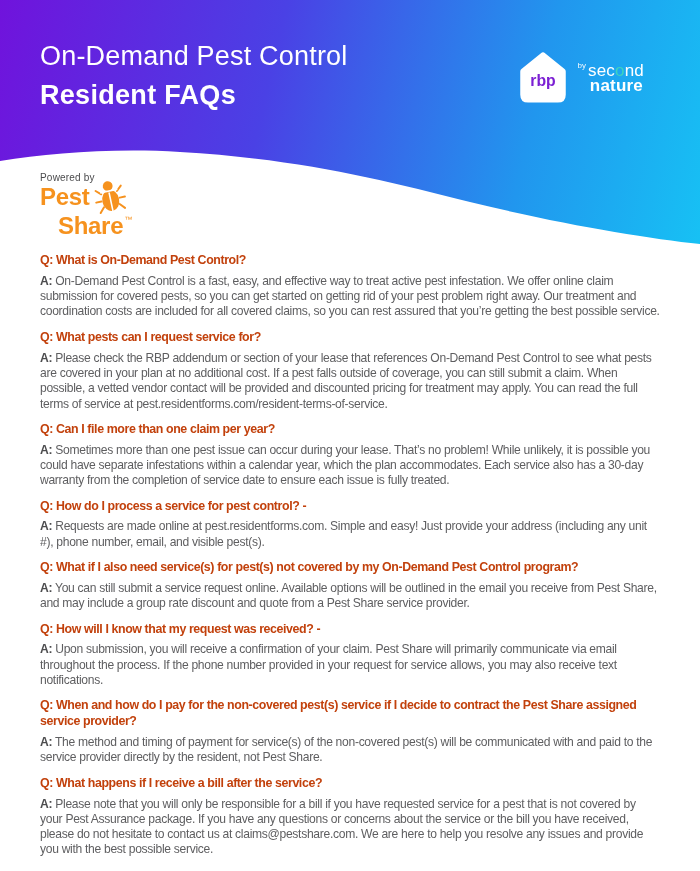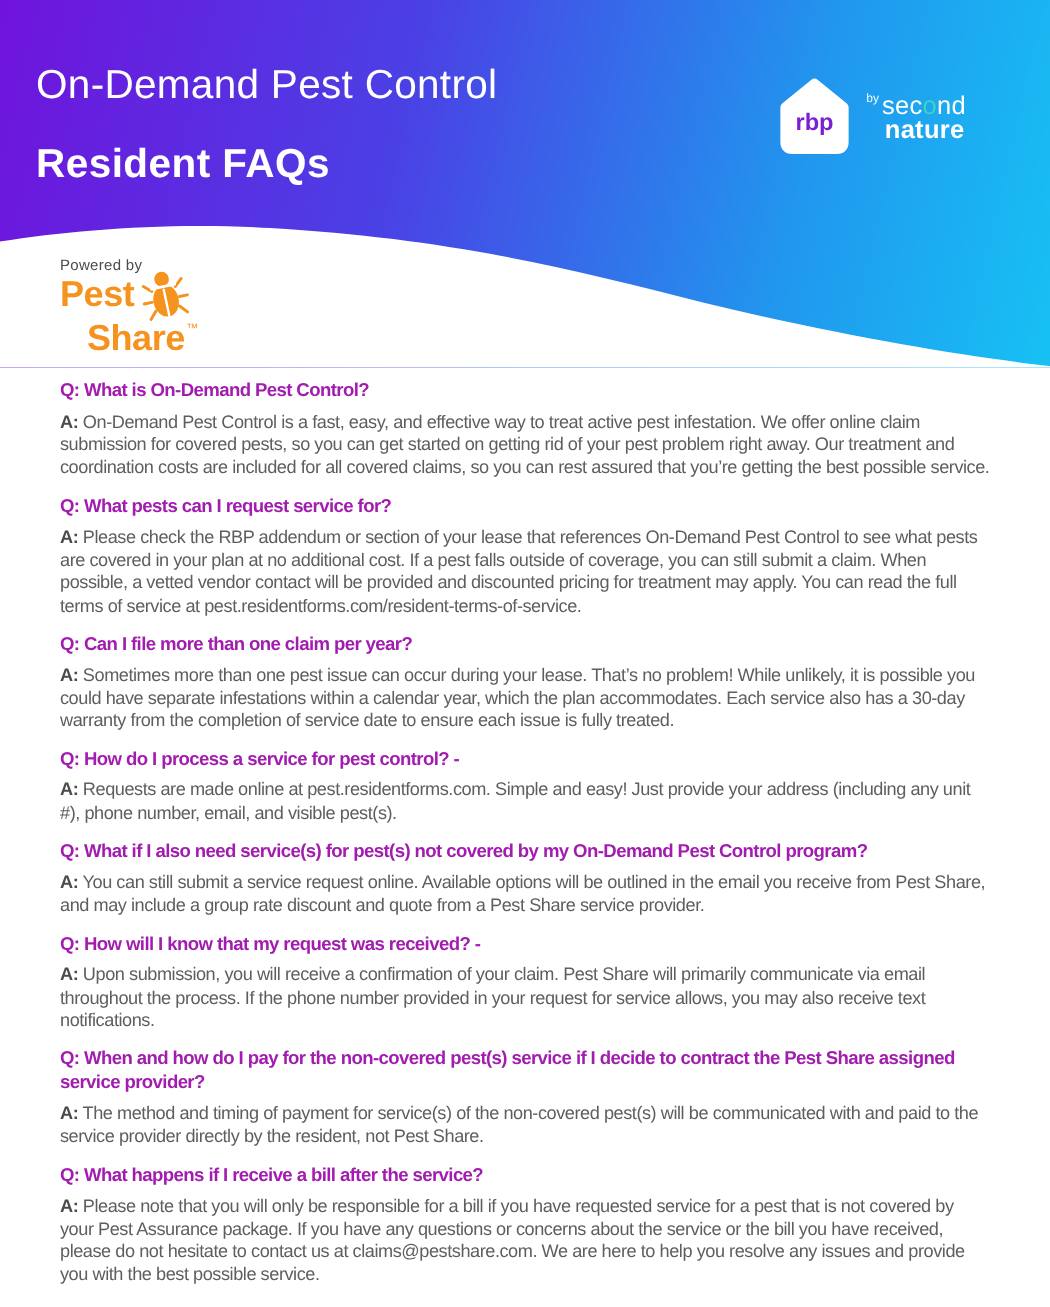--- a/index.html
+++ b/index.html
@@ -5,23 +5,23 @@
   html,body{margin:0;padding:0;background:#ffffff;}
   .page{
     position:relative;width:700px;height:871px;overflow:hidden;
     background:#ffffff;font-family:"Liberation Sans",sans-serif;
   }
   
   .header{
     position:relative;height:245px;
     background:linear-gradient(103deg,#7013DC 0%,#4A41E5 38%,#2196EE 74%,#17C1F4 100%);
   }
-  .header-titles{position:absolute;left:24px;top:40px;color:#ffffff;}
+  .header-titles{position:absolute;left:40px;top:40px;color:#ffffff;}
   .title-line1{font-size:27px;font-weight:500;letter-spacing:.2px;line-height:1.2;}
-  .title-line2{font-size:27px;font-weight:700;letter-spacing:.3px;line-height:1.2;margin-top:21px;}
+  .title-line2{font-size:27px;font-weight:700;letter-spacing:.3px;line-height:1.2;margin-top:7px;}
   .brand{position:absolute;right:56px;top:50px;display:flex;align-items:center;gap:9px;}
   .rbp-badge{width:52px;height:56px;display:block;}
   .sn{color:#ffffff;line-height:1;}
   .sn-top{white-space:nowrap;}
   .sn-by{font-size:8px;font-weight:400;vertical-align:8px;margin-right:2px;opacity:.95;}
   .sn-word{font-size:17px;font-weight:400;letter-spacing:.2px;}
   .sn-o{color:#3ED3BE;}
   .sn-bottom{font-size:17px;font-weight:700;letter-spacing:.2px;text-align:right;margin-top:-2px;padding-right:1px;}
   .wave{position:absolute;left:0;bottom:0;width:700px;height:100px;display:block;}
   
@@ -29,21 +29,21 @@
   .powered-by{font-size:10px;color:#4B4B4D;letter-spacing:.2px;margin-bottom:2px;}
   .ps-row{display:flex;align-items:flex-start;}
   .ps-word{font-size:24px;font-weight:800;color:#F6921E;letter-spacing:-.3px;line-height:1;text-align:center;}
   .ps-bug{width:32px;height:36px;margin-left:4px;margin-top:-6px;}
   .ps-word2{margin-left:18px;margin-top:-1px;position:relative;}
   .ps-tm{font-size:8px;font-weight:400;vertical-align:12px;margin-left:1px;}
   
   .content{padding:8px 40px 0 40px;}
   .qa{margin:0 0 10px 0;}
   .q{
-    margin:0 0 5px 0;font-size:12.4px;font-weight:700;color:#a21caf;
+    margin:0 0 5px 0;font-size:12.4px;font-weight:700;color:#c2410c;
     letter-spacing:-.4px;line-height:1.28;
   }
   .a{
     margin:0;font-size:12.1px;color:#5E5E60;letter-spacing:-.3px;
     line-height:15.3px;
   }
   .ap{font-weight:700;color:#4C4C4E;}
 </style>
 </head>
 <body>

